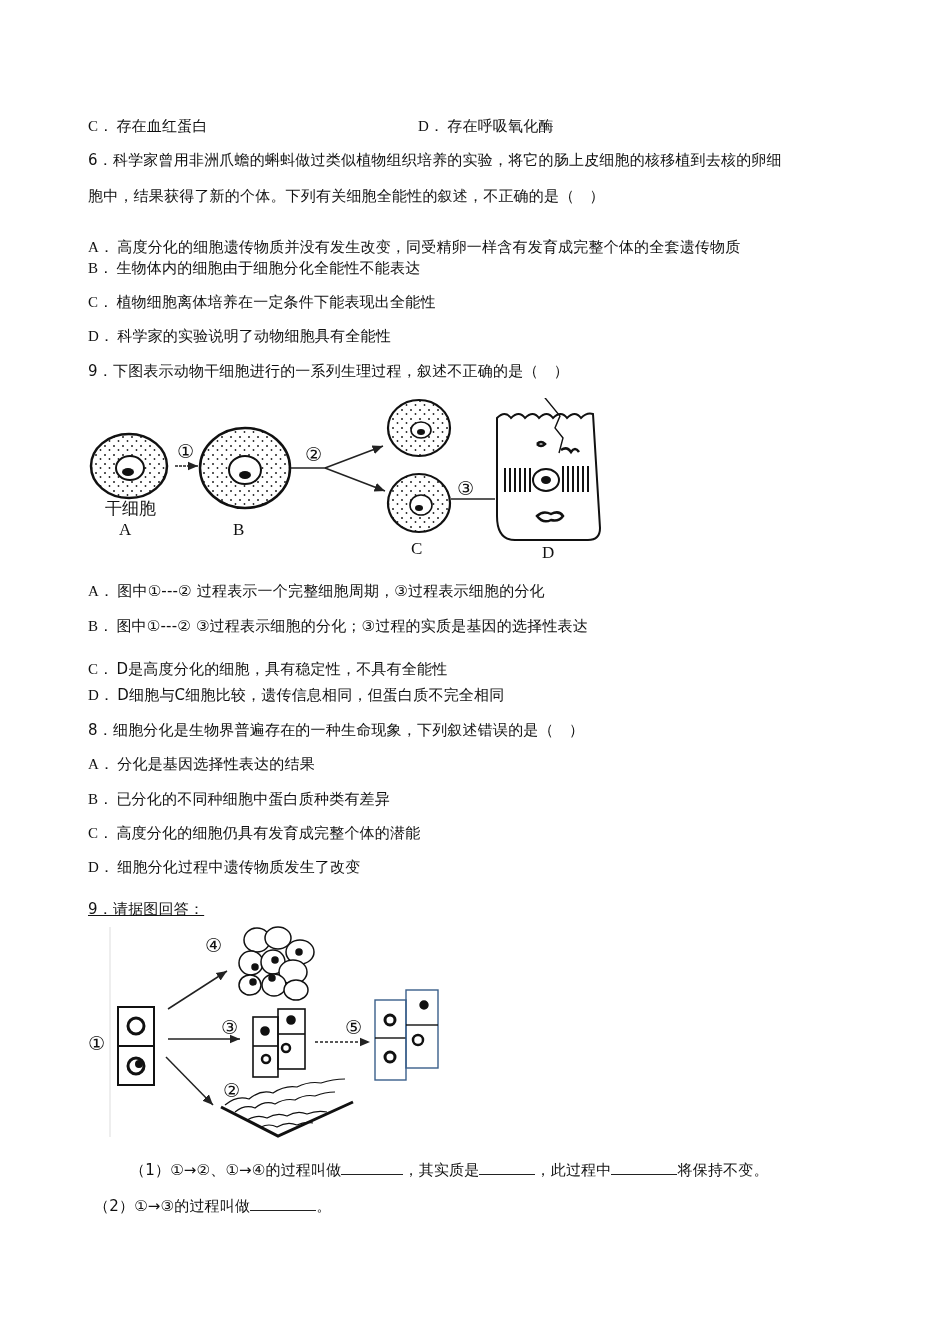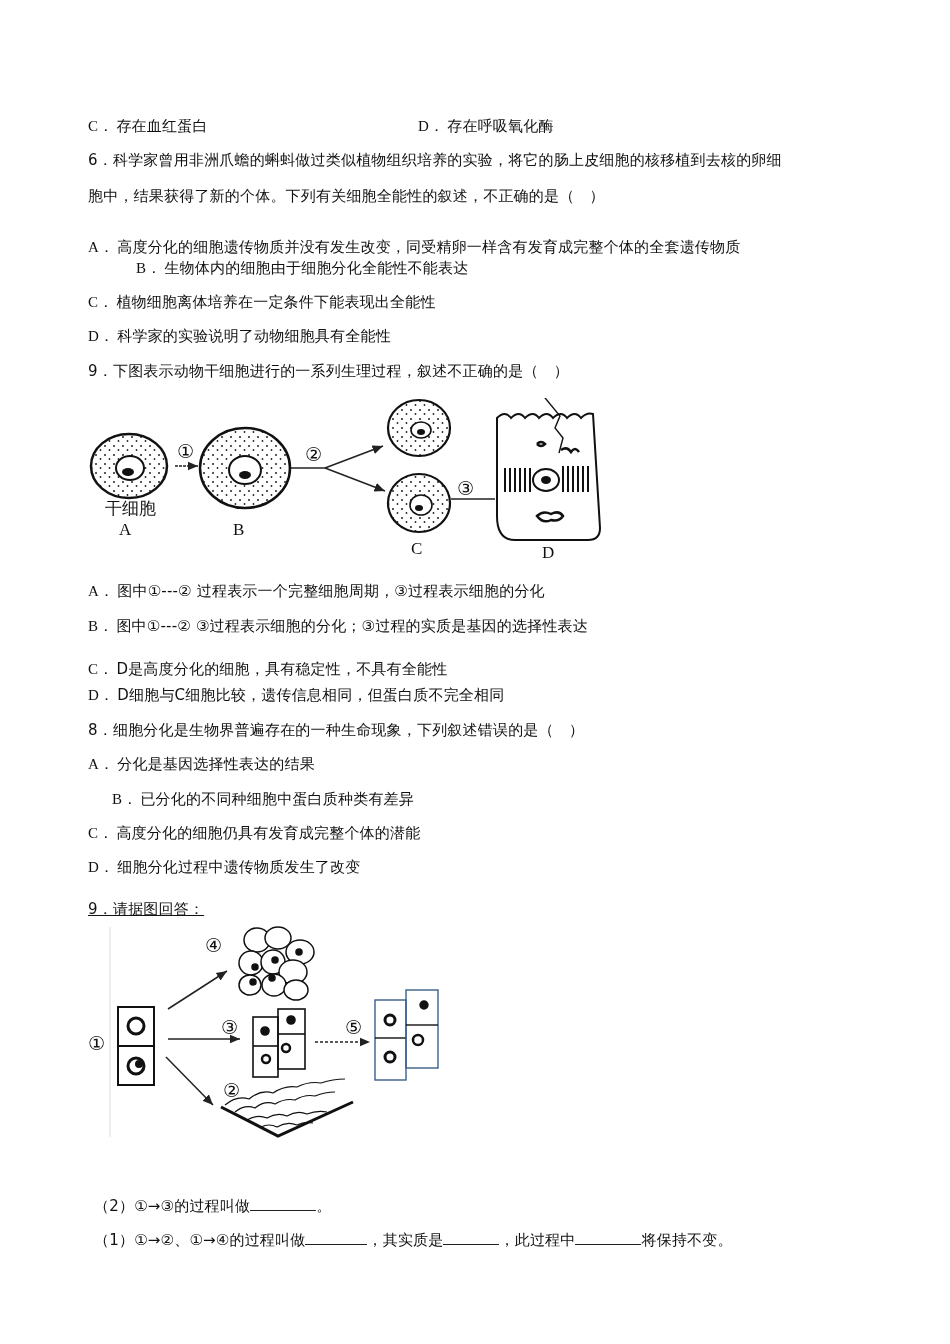--- a/index.html
+++ b/index.html
@@ -17,21 +17,21 @@
 <div class="line" style="top:116px;">
   <span class="opt">C．</span><span>存在血红蛋白</span>
 </div>
 <div class="line" style="top:116px; left:418px;">
   <span class="opt">D．</span><span>存在呼吸氧化酶</span>
 </div>
 
 <div class="line" style="top:150px;">6．科学家曾用非洲爪蟾的蝌蚪做过类似植物组织培养的实验，将它的肠上皮细胞的核移植到去核的卵细</div>
 <div class="line" style="top:186px;">胞中，结果获得了新的个体。下列有关细胞全能性的叙述，不正确的是（　）</div>
 <div class="line" style="top:237px;"><span class="opt">A．</span><span>高度分化的细胞遗传物质并没有发生改变，同受精卵一样含有发育成完整个体的全套遗传物质</span></div>
-<div class="line" style="top:258px;margin-left:48px;"><span class="opt">B．</span><span>生物体内的细胞由于细胞分化全能性不能表达</span></div>
+<div class="line" style="top:258px;"><span class="opt">B．</span><span>生物体内的细胞由于细胞分化全能性不能表达</span></div>
 <div class="line" style="top:292px;"><span class="opt">C．</span><span>植物细胞离体培养在一定条件下能表现出全能性</span></div>
 <div class="line" style="top:326px;"><span class="opt">D．</span><span>科学家的实验说明了动物细胞具有全能性</span></div>
 
 <div class="line" style="top:361px;">9．下图表示动物干细胞进行的一系列生理过程，叙述不正确的是（　）</div>
 
 <svg class="fig" style="left:85px; top:398px;" width="535" height="170" viewBox="0 0 535 170">
   <defs>
     <pattern id="dots" width="9" height="9" patternUnits="userSpaceOnUse">
       <circle cx="2" cy="3" r="1" fill="#222"></circle>
       <circle cx="6.5" cy="7" r="0.9" fill="#222"></circle>
@@ -94,21 +94,21 @@
   <text x="457" y="160" font-size="17" font-family="Liberation Serif, serif" fill="#111">D</text>
 </svg>
 
 <div class="line" style="top:581px;"><span class="opt">A．</span><span>图中①---② 过程表示一个完整细胞周期，③过程表示细胞的分化</span></div>
 <div class="line" style="top:616px;"><span class="opt">B．</span><span>图中①---② ③过程表示细胞的分化；③过程的实质是基因的选择性表达</span></div>
 <div class="line" style="top:651px;margin-top:8px;"><span class="opt">C．</span><span>D是高度分化的细胞，具有稳定性，不具有全能性</span></div>
 <div class="line" style="top:685px;"><span class="opt">D．</span><span>D细胞与C细胞比较，遗传信息相同，但蛋白质不完全相同</span></div>
 
 <div class="line" style="top:720px;">8．细胞分化是生物界普遍存在的一种生命现象，下列叙述错误的是（　）</div>
 <div class="line" style="top:754px;"><span class="opt">A．</span><span>分化是基因选择性表达的结果</span></div>
-<div class="line" style="top:789px;margin-left:24px;"><span class="opt">B．</span><span>已分化的不同种细胞中蛋白质种类有差异</span></div>
+<div class="line" style="top:789px;"><span class="opt">B．</span><span>已分化的不同种细胞中蛋白质种类有差异</span></div>
 <div class="line" style="top:823px;"><span class="opt">C．</span><span>高度分化的细胞仍具有发育成完整个体的潜能</span></div>
 <div class="line" style="top:857px;"><span class="opt">D．</span><span>细胞分化过程中遗传物质发生了改变</span></div>
 
 <div class="line" style="top:899px;text-decoration:underline;">9．请据图回答：</div>
 
 <svg class="fig" style="left:85px; top:922px;" width="390" height="222" viewBox="0 0 390 222">
   <defs>
     <marker id="arr2" markerWidth="8" markerHeight="8" refX="7" refY="4" orient="auto">
       <path d="M0,1 L7,4 L0,7 z" fill="#222"></path>
     </marker>
@@ -175,18 +175,18 @@
   <text x="138" y="175" font-size="19" fill="#111">②</text>
   <g fill="none" stroke="#111">
     <path d="M136,185 L193,214 L268,180" stroke-width="3"></path>
     <path d="M140,183 q12,-10 24,-6 q12,-10 24,-6 q12,-8 24,-6 q12,-6 24,-4 q12,-4 24,-4" stroke-width="1.2"></path>
     <path d="M150,190 q10,-8 20,-4 q10,-8 20,-4 q10,-6 20,-4 q10,-6 20,-4 q10,-4 20,-4" stroke-width="1.2"></path>
     <path d="M162,198 q10,-6 20,-2 q10,-6 20,-2 q10,-6 20,-2 q10,-4 20,-2" stroke-width="1.2"></path>
     <path d="M176,205 q8,-4 16,0 q10,-6 20,-2 q8,-4 16,-2" stroke-width="1.2"></path>
   </g>
 </svg>
 
-<div class="line sub" style="top:1230px;">
+<div class="line sub" style="top:1160px;margin-left:36px;">
   <span>（1）①→②、①→④的过程叫做</span><span class="blank" style="width:62px;"></span><span>，其实质是</span><span class="blank" style="width:56px;"></span><span>，此过程中</span><span class="blank" style="width:66px;"></span><span>将保持不变。</span>
 </div>
 <div class="line sub" style="top:1196px;">
   <span>（2）①→③的过程叫做</span><span class="blank" style="width:66px;"></span><span>。</span>
 </div>
 
 </body></html>

